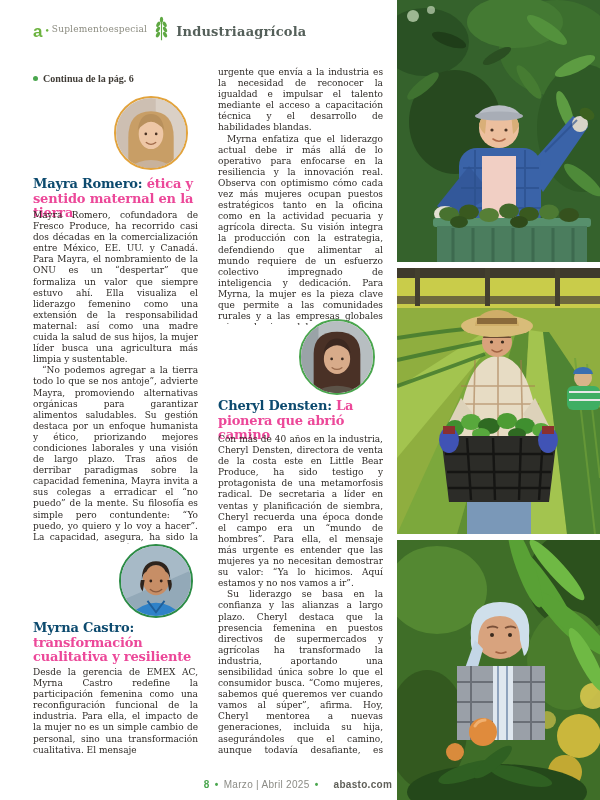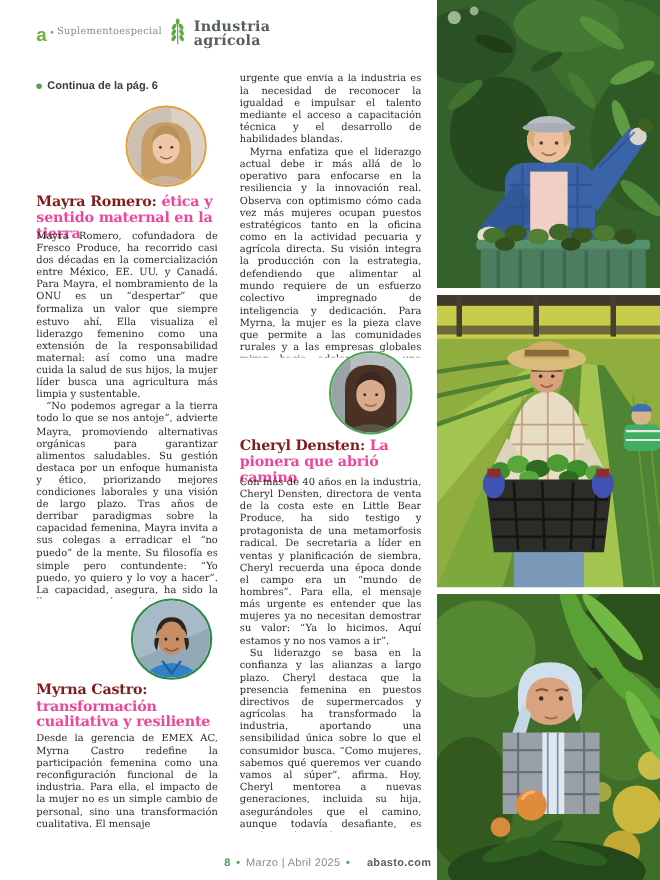--- a/index.html
+++ b/index.html
@@ -8,38 +8,38 @@
     overflow:hidden;font-family:"DejaVu Serif",serif;
   }
   
   .masthead{position:absolute;left:33px;top:16px;display:flex;align-items:center;gap:7px;}
   .logo-left{display:flex;align-items:flex-start;gap:2px;}
   .logo-a{font-family:"Liberation Sans",sans-serif;font-weight:bold;font-size:17px;line-height:15px;color:#6cb33f;}
   .logo-dot{font-size:9px;line-height:14px;color:#6cb33f;}
   .logo-stack{display:flex;flex-direction:row;align-items:flex-end;}
   .logo-stack span{font-size:9px;line-height:10px;color:#8c8c80;letter-spacing:.2px;}
   .wheat{width:15px;height:26px;}
-  .brand-stack{display:flex;flex-direction:column;}
+  .brand-stack{display:flex;flex-direction:row;}
   .brand-stack span{font-size:13px;line-height:13px;font-weight:bold;color:#55605a;letter-spacing:.2px;}
   
-  .continua{position:absolute;left:33px;top:73px;font-family:Liberation Sans, sans-serif;
+  .continua{position:absolute;left:33px;top:73px;font-family:Liberation Serif, serif;
     font-size:10px;font-weight:bold;color:#3f3b35;display:flex;align-items:center;gap:5px;}
   .green-dot{width:5px;height:5px;border-radius:50%;background:#4aa64e;display:inline-block;}
   
   .portrait{position:absolute;border-radius:50%;overflow:hidden;box-sizing:border-box;}
   .portrait svg{display:block;width:100%;height:100%;}
   .p-mayra{left:114px;top:96px;width:74px;height:74px;border:2px solid #e2a33c;}
   .p-myrna{left:119px;top:544px;width:74px;height:74px;border:2px solid #2c8c46;}
   .p-cheryl{left:299px;top:319px;width:76px;height:76px;border:2px solid #4aa64e;}
   
   .art-heading{position:absolute;width:168px;font-size:13px;font-weight:bold;line-height:14.5px;letter-spacing:-.2px;}
   .h-mayra{left:33px;top:177px;}
   .h-myrna{left:33px;top:621px;}
   .h-cheryl{left:218px;top:399px;}
-  .kicker{color:#7f1d1d;}
+  .kicker{color:#0c4a6e;}
   .h-green{color:#ec4899;text-align:right;}
   
   .bodytext{position:absolute;width:165px;font-size:9px;line-height:11.1px;color:#2e2a26;
     text-align:justify;overflow:hidden;}
   .bodytext p{margin:0;}
   .bodytext p.indent{text-indent:9px;}
   .b-mayra{left:33px;top:210px;height:334px;}
   .b-myrna-start{left:33px;top:667px;height:92px;}
   .b-myrna-cont{left:218px;top:55px;height:258px;margin-top:12px;}
   .b-cheryl{left:218px;top:434px;height:322px;}

